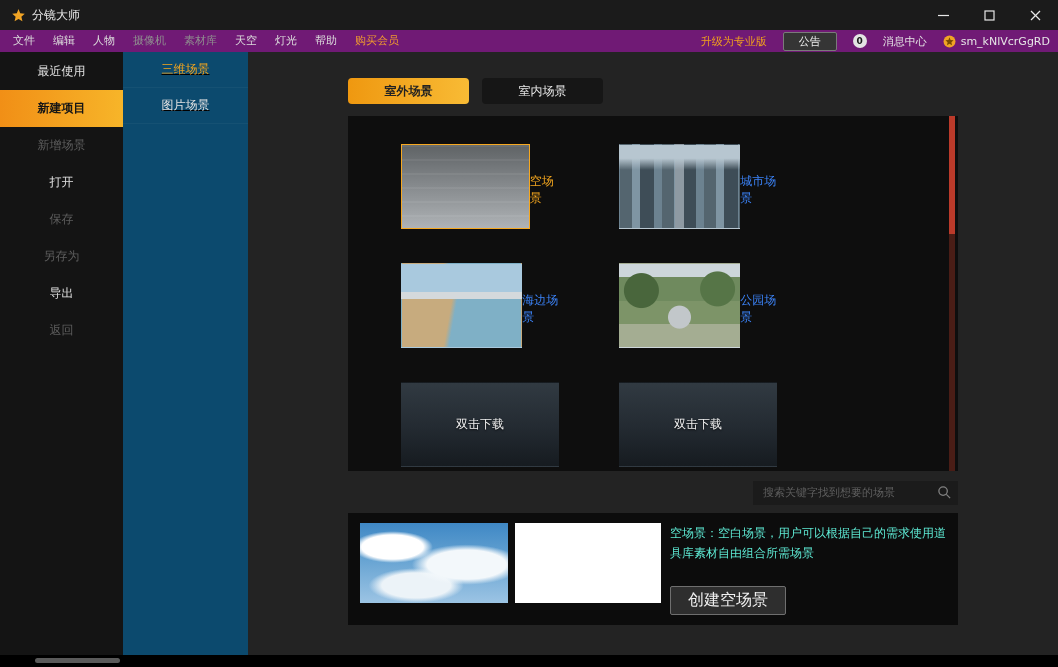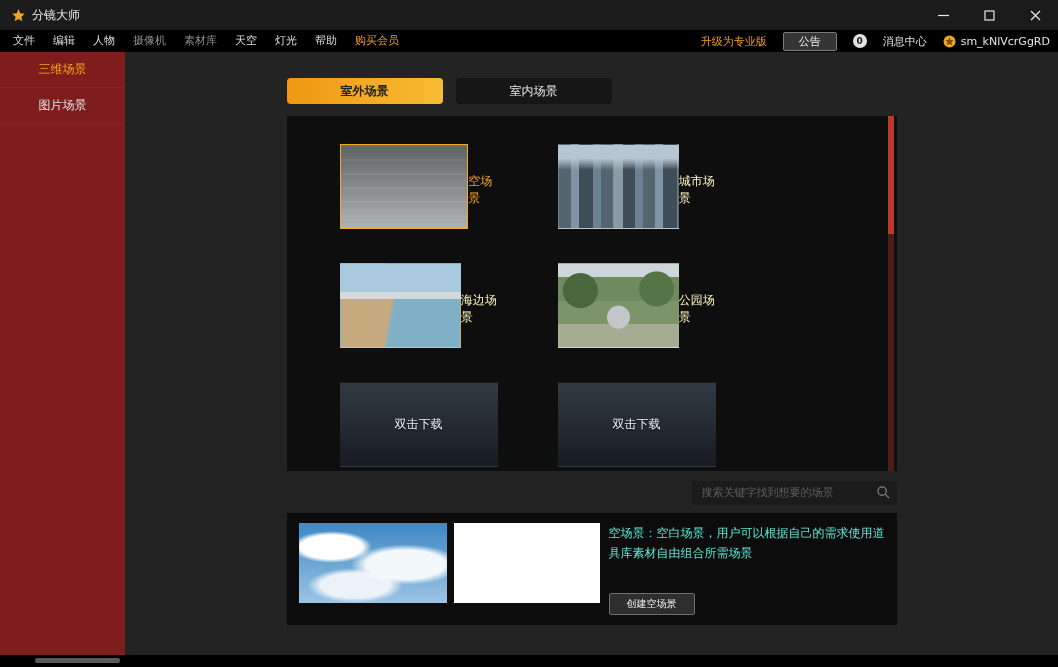--- a/index.html
+++ b/index.html
@@ -8,57 +8,57 @@
   .window { position:relative; width:1058px; height:667px; background:#1e1e1e; overflow:hidden; }
 
   
   .titlebar { height:30px; background:#1b1b1b; display:flex; align-items:center; padding:0 0 0 10px; }
   .logo { width:16px; height:16px; margin-right:6px; display:flex; align-items:center; justify-content:center; }
   .app-title { font-size:12px; color:#e8e8e8; }
   .tb-spacer { flex:1; }
   .win-btn { width:46px; height:30px; display:flex; align-items:center; justify-content:center; cursor:default; }
 
   
-  .menubar { height:22px; background:#000000; display:flex; align-items:center; font-size:11px; padding:0 8px 0 4px; }
+  .menubar { height:22px; background:#701a75; display:flex; align-items:center; font-size:11px; padding:0 8px 0 4px; }
   .menu-item { padding:0 9px; color:#dcdcdc; height:22px; line-height:22px; cursor:default; }
   .menu-item.dim { color:#8f8f8f; }
   .menu-item.highlight { color:#ef9b2f; }
   .mb-right { margin-left:auto; display:flex; align-items:center; gap:16px; }
   .upgrade-link { color:#f0a01e; cursor:pointer; }
   .announce-btn { background:#353535; border:1px solid #7a7a7a; color:#ececec; font-size:11px; padding:1px 15px; border-radius:2px; cursor:pointer; }
   .badge { width:14px; height:14px; border-radius:50%; background:#e3e3e3; color:#1a1a1a; font-size:9px; font-weight:bold; display:flex; align-items:center; justify-content:center; }
   .msg-center { color:#e6e6e6; cursor:pointer; }
   .user-box { display:flex; align-items:center; gap:5px; color:#e6e6e6; cursor:pointer; }
 
   
   .body { display:flex; height:603px; }
   .sidebar { width:123px; background:#141414; padding-top:1px; flex-shrink:0; }
   .side-item { height:37px; display:flex; align-items:center; justify-content:center; font-size:12px; color:#e2e2e2; cursor:pointer; }
   .side-item.disabled { color:#5d5d5d; }
   .side-item.active { background:linear-gradient(90deg,#f18f16,#f7b529); color:#161616; font-weight:bold; }
 
-  .subsidebar { width:125px; background:#7f1d1d; flex-shrink:0; }
+  .subsidebar { width:125px; background:#0c4a6e; flex-shrink:0;text-decoration:underline; }
   .sub-item { height:36px; display:flex; align-items:center; justify-content:center; font-size:12px; color:#e2e2e2; border-bottom:1px solid rgba(255,255,255,0.04); cursor:pointer; }
   .sub-item.active { color:#f2a51e; }
 
   .main { flex:1; background:#232323; display:flex; flex-direction:column; align-items:center; }
   .content { width:610px; display:flex; flex-direction:column; }
 
   
   .tabs { margin-top:26px; display:flex; gap:13px; }
-  .tab { width:156px; height:26px; border-radius:4px; display:flex; align-items:center; justify-content:center; font-size:12px; cursor:pointer; background:#161616; color:#e9e9e9; }
+  .tab { width:121px; height:26px; border-radius:4px; display:flex; align-items:center; justify-content:center; font-size:12px; cursor:pointer; background:#161616; color:#e9e9e9; }
   .tab.active { background:linear-gradient(90deg,#ef9810,#f8bb35); color:#222; font-weight:bold; }
 
   
   .scene-panel { position:relative; margin-top:12px; width:610px; height:355px; background:#0e0e0e; overflow:hidden; }
   .scene-grid { display:grid; grid-template-columns:158px 158px; column-gap:60px; row-gap:34px; padding:28px 0 0 53px; }
   .scene-card { display:flex; align-items:center; cursor:pointer; }
   .thumb { position:relative; width:158px; height:85px; border:1px solid transparent; }
   .thumb.selected { border:1px solid #f6a821; }
-  .scene-label { margin-top:6px; font-size:12px; color:#fef9c3; }
+  .scene-label { margin-top:6px; font-size:12px; color:#3b82f6; }
   .scene-label.selected { color:#f2a51e; }
   .dl-overlay { position:absolute; left:0; right:0; top:0; bottom:0; display:flex; align-items:center; justify-content:center; color:#f2f2f2; font-size:12px; text-shadow:0 1px 2px rgba(0,0,0,.8); }
 
   .t-empty { background:
       repeating-linear-gradient(180deg, rgba(255,255,255,0.06) 0 2px, rgba(0,0,0,0) 2px 14px),
       linear-gradient(180deg,#5f6365 0%,#6e7275 20%,#7d8184 38%,#8d9194 58%,#9da1a4 78%,#afb3b6 100%); }
   .t-city { background:
       linear-gradient(180deg,#b7c6d0 0%,#b7c6d0 16%,rgba(183,198,208,0) 30%),
       linear-gradient(90deg,rgba(0,0,0,0) 0 46%,#8e9aa3 46% 54%,rgba(0,0,0,0) 54%),
       repeating-linear-gradient(90deg,#54656f 0 12px,#7f95a3 12px 20px,#3e4d57 20px 34px,#6c8290 34px 42px),
@@ -90,21 +90,21 @@
   .detail-panel { margin-top:8px; width:610px; height:112px; background:#0c0c0c; display:flex; padding:10px 12px; }
   .preview { width:148px; height:80px; flex-shrink:0; }
   .preview-sky { background:
       radial-gradient(ellipse 56px 22px at 22% 30%, #ffffff 0 55%, rgba(255,255,255,0) 72%),
       radial-gradient(ellipse 76px 28px at 72% 52%, #f3f8fb 0 52%, rgba(255,255,255,0) 72%),
       radial-gradient(ellipse 66px 24px at 38% 78%, #ecf3f8 0 52%, rgba(255,255,255,0) 72%),
       linear-gradient(180deg,#3f88c5 0%,#66a3d2 45%,#9cc4e4 100%); }
   .preview-white { background:#ffffff; margin-left:7px; width:146px; }
   .detail-text { margin-left:9px; display:flex; flex-direction:column; flex:1; }
   .detail-desc { color:#5eead4; font-size:12px; line-height:1.7; }
-  .create-btn { margin-top:auto; align-self:flex-start; background:#2e2e2e; border:1px solid #6f6f6f; color:#f0f0f0; font-size:10px; padding:3px 17px; border-radius:2px; cursor:pointer; font-family:inherit; }
+  .create-btn { margin-top:auto; align-self:flex-start; background:#2e2e2e; border:1px solid #6f6f6f; color:#f0f0f0; font-size:16px; padding:3px 17px; border-radius:2px; cursor:pointer; font-family:inherit; }
 
   
   .bottom-bar { position:relative; height:12px; background:#000; }
   .h-scroll { position:absolute; left:35px; top:3px; width:85px; height:5px; background:#5a5a5a; border-radius:3px; }
 </style>
 </head>
 <body>
 
 <div class="window">
 
@@ -154,20 +154,30 @@
             <circle cx="12" cy="12" r="11" fill="#f0a425"></circle>
             <path d="M12 4l2 5.2 5.5.7-4 3.5 1.2 5.4L12 16l-4.7 2.8 1.2-5.4-4-3.5 5.5-.7z" fill="#7a4d00"></path>
           </svg>
         <span>sm_kNlVcrGgRD</span>
       </span>
     </span>
   </div>
 
   <div class="body">
 
+    <div class="sidebar">
+      <div class="side-item">最近使用</div>
+      <div class="side-item active">新建项目</div>
+      <div class="side-item disabled">新增场景</div>
+      <div class="side-item">打开</div>
+      <div class="side-item disabled">保存</div>
+      <div class="side-item disabled">另存为</div>
+      <div class="side-item">导出</div>
+      <div class="side-item disabled">返回</div>
+    </div>
 
     <div class="subsidebar">
       <div class="sub-item active">三维场景</div>
       <div class="sub-item">图片场景</div>
     </div>
 
     <div class="main">
       <div class="content">
 
         <div class="tabs">

